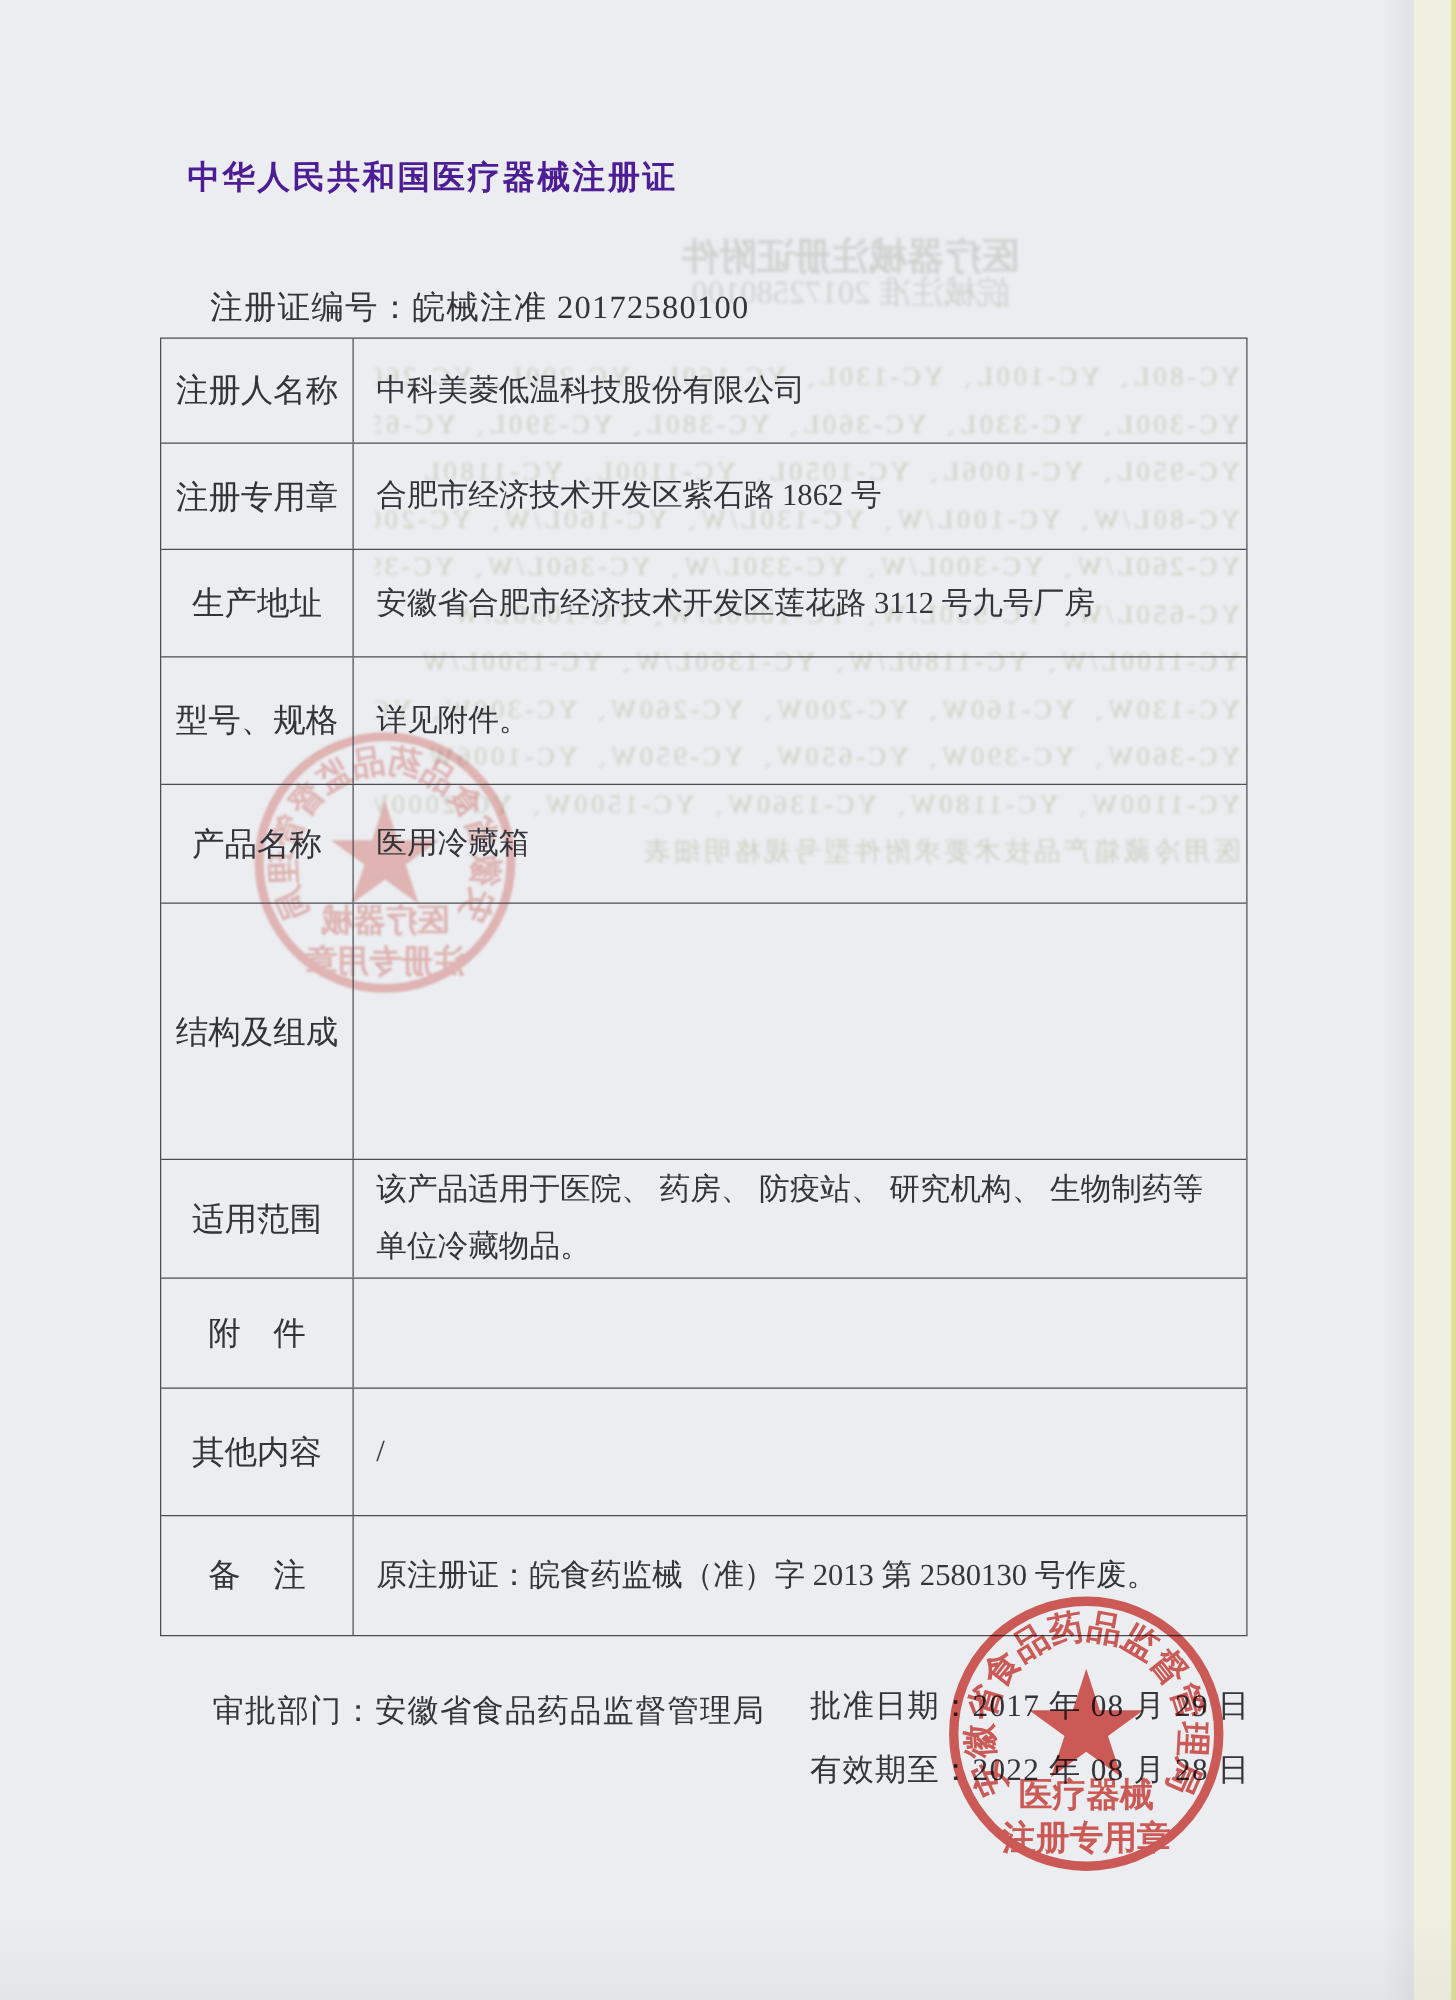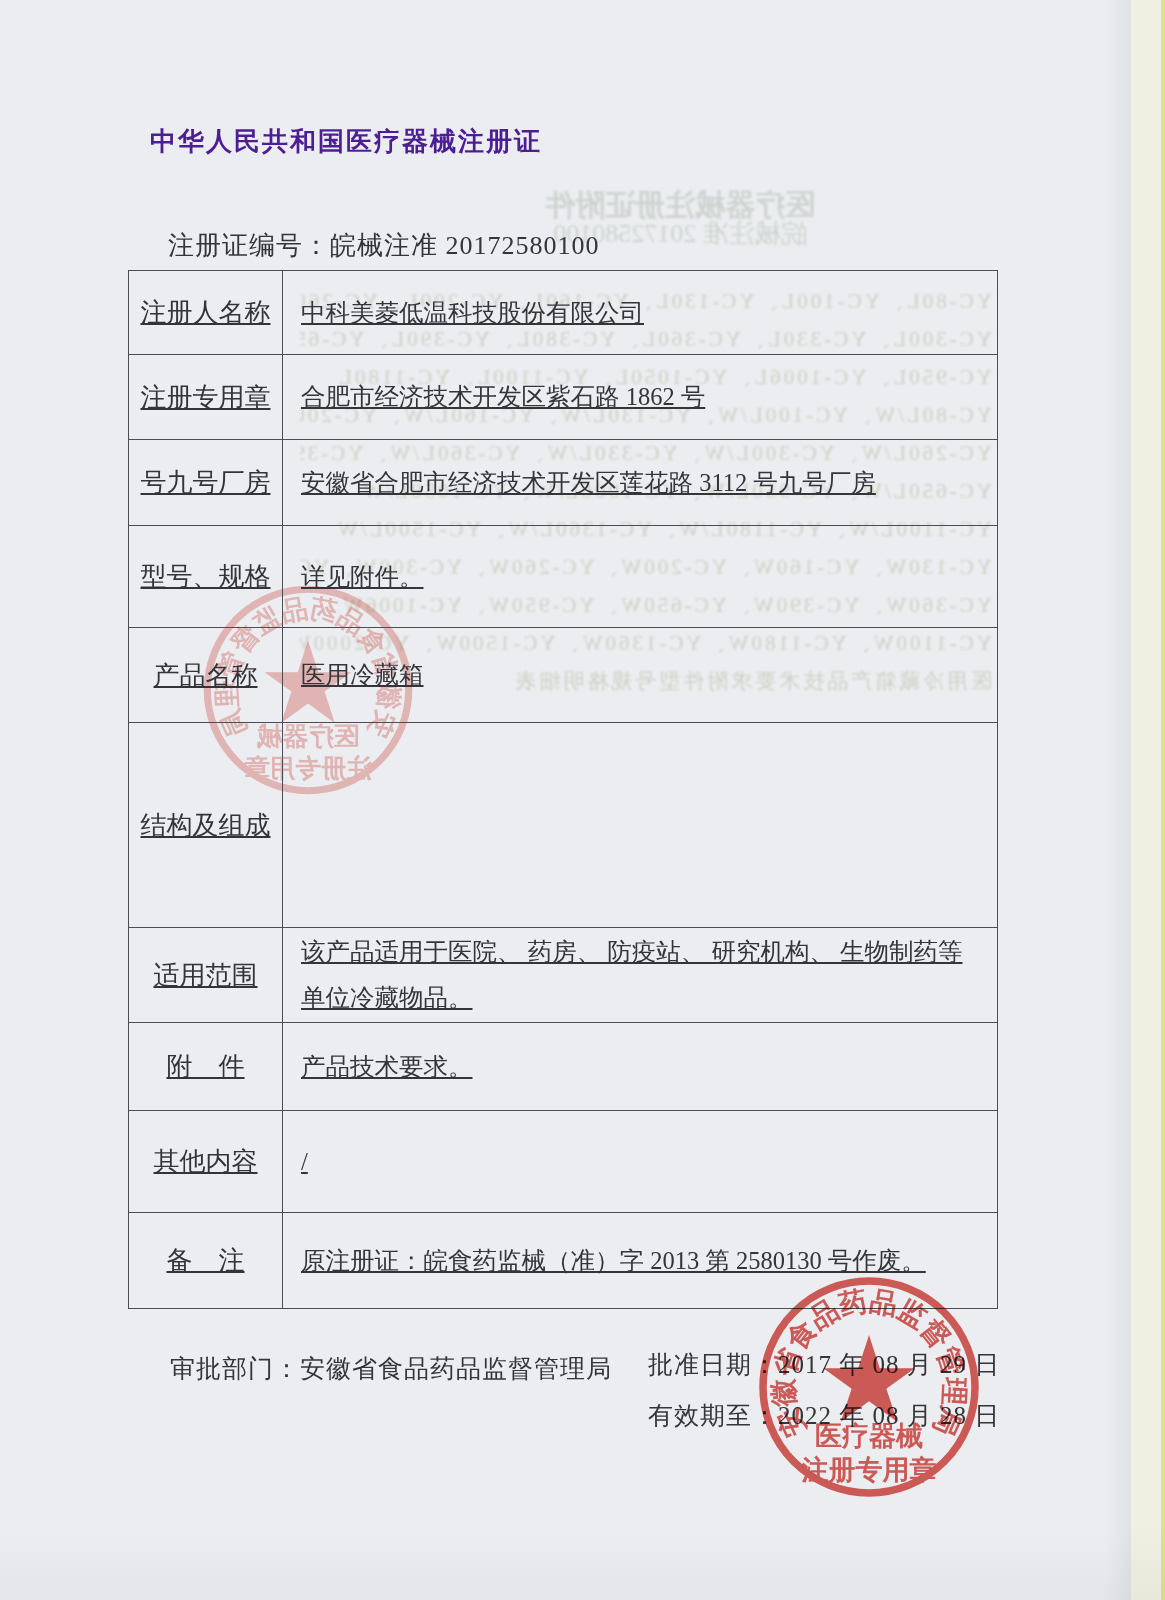--- a/index.html
+++ b/index.html
@@ -37,21 +37,21 @@
     color:#98a077;opacity:.36;overflow:hidden;}
 
   
   .cert-table{
     position:absolute;left:128px;top:270px;width:870px;
     border:1.8px solid #4c4c52;box-sizing:border-box;
     display:flex;flex-direction:column;background:transparent;z-index:2;
   }
   .row{display:flex;border-bottom:1.6px solid #4c4c52;box-sizing:border-box;}
   .row:last-child{border-bottom:none;}
-  .cell{box-sizing:border-box;text-decoration:underline;}
+  .cell{box-sizing:border-box;}
   .cell.label{
     width:154px;flex:0 0 154px;border-right:1.6px solid #4c4c52;
     display:flex;align-items:center;justify-content:center;
     font-size:26px;color:#33333a;text-align:center;
   }
   .cell.value{
     flex:1;display:flex;align-items:center;padding:4px 4px 4px 18px;
     font-size:24.5px;line-height:46px;color:#34343b;white-space:pre-line;
   }
   .r0{height:84px;} .r1{height:85px;} .r2{height:86px;} .r3{height:95px;}
@@ -102,42 +102,41 @@
 <div class="cert-table">
   <div class="row r0">
     <div class="cell label">注册人名称</div>
     <div class="cell value">中科美菱低温科技股份有限公司</div>
   </div>
   <div class="row r1">
     <div class="cell label">注册专用章</div>
     <div class="cell value">合肥市经济技术开发区紫石路 1862 号</div>
   </div>
   <div class="row r2">
-    <div class="cell label">号九号厂房</div>
+    <div class="cell label">生产地址</div>
     <div class="cell value">安徽省合肥市经济技术开发区莲花路 3112 号九号厂房</div>
   </div>
   <div class="row r4">
     <div class="cell label">型号、规格</div>
     <div class="cell value">详见附件。</div>
   </div>
   <div class="row r3">
     <div class="cell label">产品名称</div>
     <div class="cell value">医用冷藏箱</div>
   </div>
   <div class="row r5">
     <div class="cell label">结构及组成</div>
   </div>
   <div class="row r6">
     <div class="cell label">适用范围</div>
     <div class="cell value">该产品适用于医院、 药房、 防疫站、 研究机构、 生物制药等
 单位冷藏物品。</div>
   </div>
   <div class="row r7">
     <div class="cell label">附　件</div>
-    <div class="cell value">产品技术要求。</div>
   </div>
   <div class="row r8">
     <div class="cell label">其他内容</div>
     <div class="cell value">/</div>
   </div>
   <div class="row r9">
     <div class="cell label">备　注</div>
     <div class="cell value">原注册证：皖食药监械（准）字 2013 第 2580130 号作废。</div>
   </div>
 </div>

